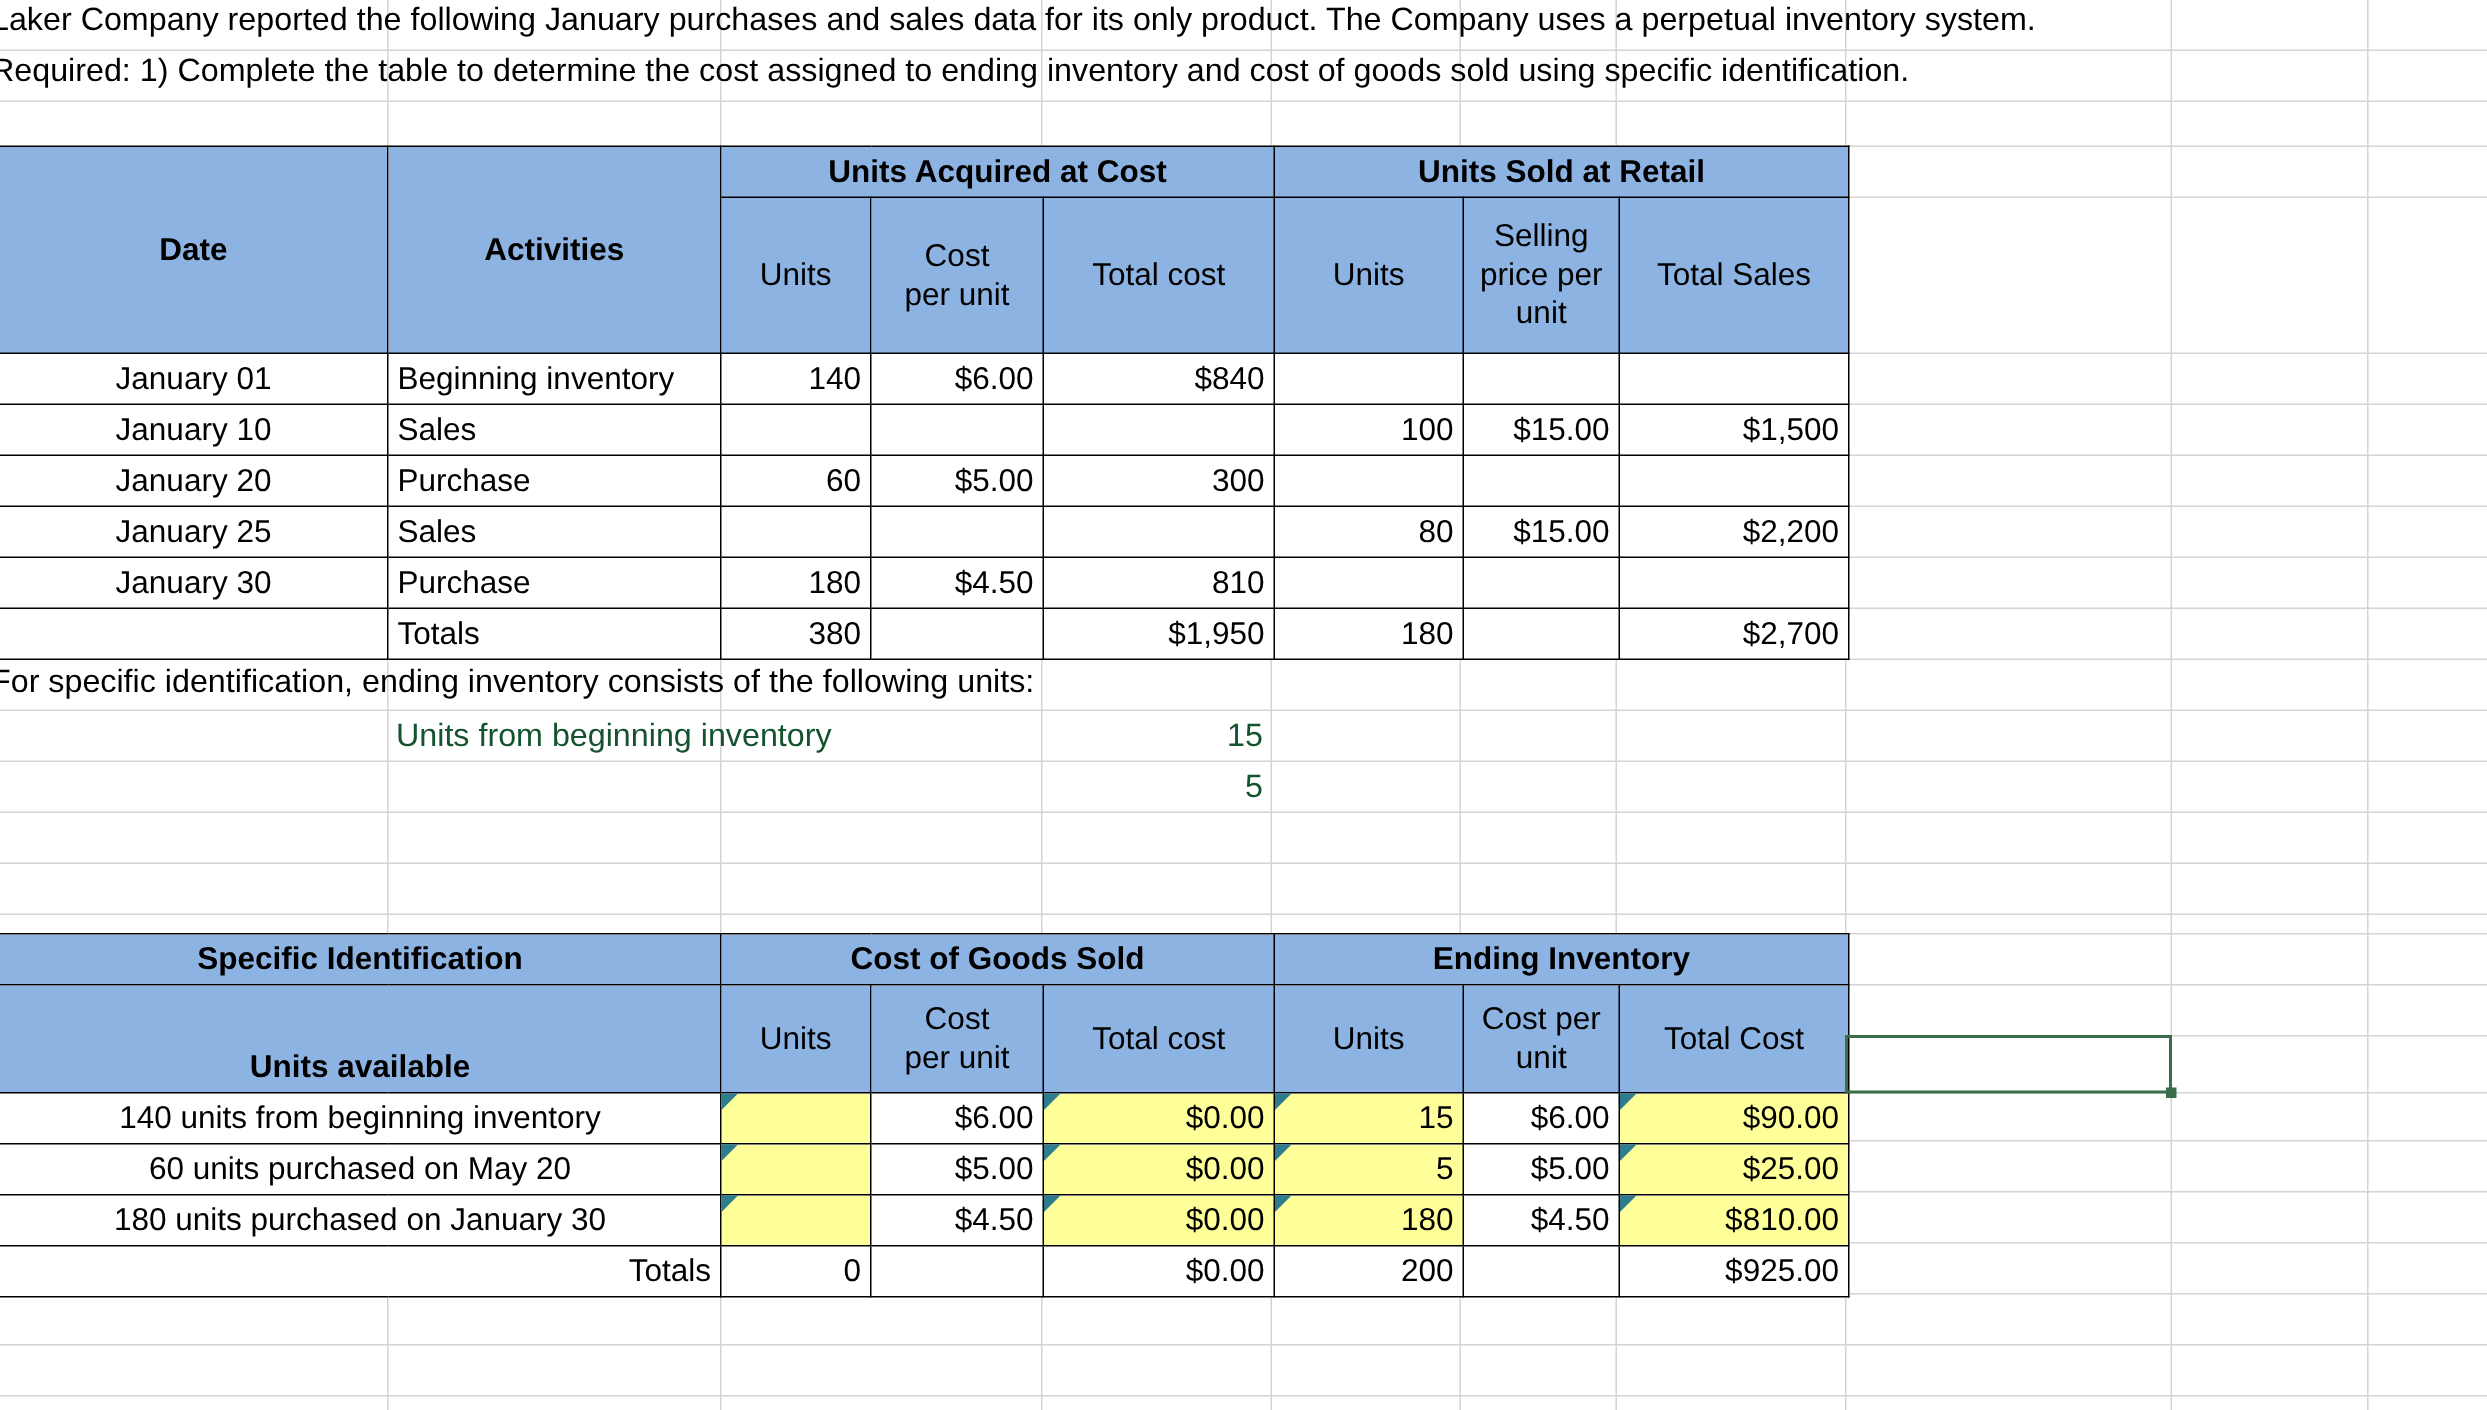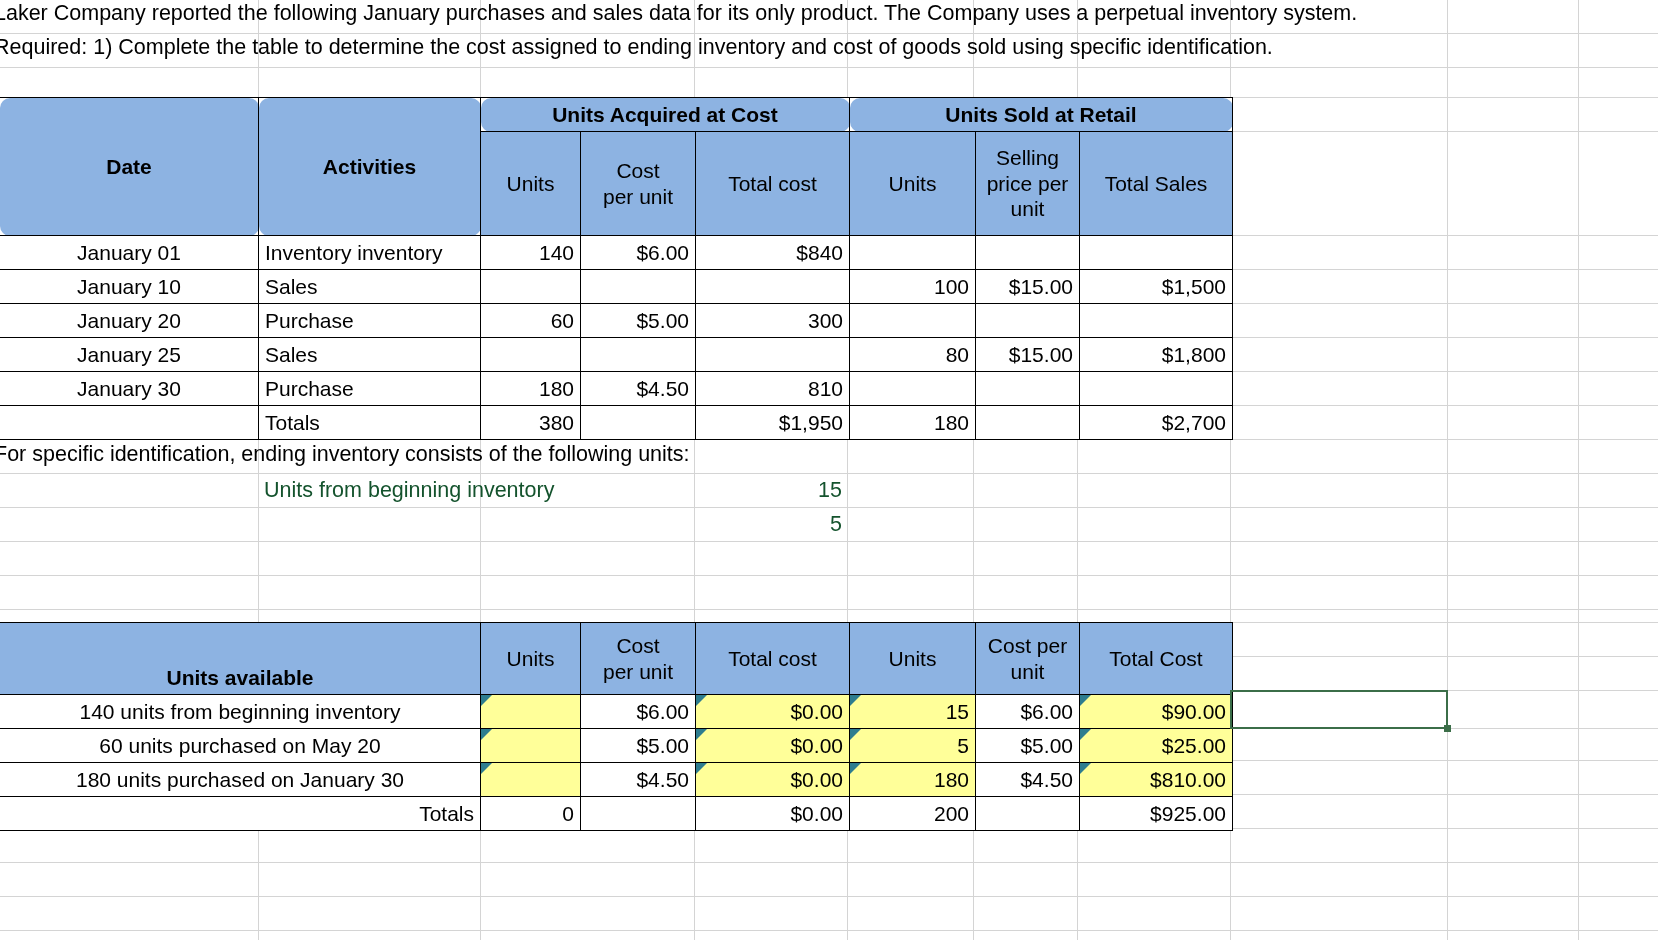--- a/index.html
+++ b/index.html
@@ -63,21 +63,21 @@
   .hdr-sub { background: #8DB3E2; font-weight: normal; text-align: center;
              vertical-align: top; white-space: normal; line-height: 1.22;
              padding-top: 3px; }
   .c { text-align: center; }
   .l { text-align: left; }
   .r { text-align: right; }
   .yellow { background: #FFFF99; }
   .white { background: #ffffff; }
   .b-thick-l { border-left: 3px solid #000; }
   .b-thick-r { border-right: 3px solid #000; }
-  .b-thick-t { border-top: 3px solid #000; border-radius: 10px; }
+  .b-thick-t { border-top: 3px solid #000; }
   .b-thick-b { border-bottom: 3px solid #000; }
 
   
   .cellwrap { position: relative; width: 100%; height: 100%; display: flex;
               align-items: center; }
   .cellwrap.r { justify-content: flex-end; }
   .tri {
     position: absolute;
     top: -1px; left: -7px;
     width: 0; height: 0;
@@ -178,21 +178,21 @@
         <td class="hdr-sub b-thick-l" style="height:104px">Units</td>
         <td class="hdr-sub" style="height:104px">Cost<br>per unit</td>
         <td class="hdr-sub" style="height:104px">Total cost</td>
         <td class="hdr-sub b-thick-l" style="height:104px">Units</td>
         <td class="hdr-sub" style="height:104px">Selling<br>price per<br>unit</td>
         <td class="hdr-sub b-thick-r" style="height:104px">Total Sales</td>
       </tr>
 
       <tr>
         <td class="c b-thick-l">January 01</td>
-        <td class="l">Inventory inventory</td>
+        <td class="l">Beginning inventory</td>
         <td class="r b-thick-l">140</td>
         <td class="r">$6.00</td>
         <td class="r">$840</td>
         <td class="r b-thick-l"></td>
         <td class="r"></td>
         <td class="r b-thick-r"></td>
       </tr>
       <tr>
         <td class="c b-thick-l">January 10</td>
         <td class="l">Sales</td>
@@ -214,21 +214,21 @@
         <td class="r b-thick-r"></td>
       </tr>
       <tr>
         <td class="c b-thick-l">January 25</td>
         <td class="l">Sales</td>
         <td class="r b-thick-l"></td>
         <td class="r"></td>
         <td class="r"></td>
         <td class="r b-thick-l">80</td>
         <td class="r">$15.00</td>
-        <td class="r b-thick-r">$1,800</td>
+        <td class="r b-thick-r">$2,200</td>
       </tr>
       <tr>
         <td class="c b-thick-l">January 30</td>
         <td class="l">Purchase</td>
         <td class="r b-thick-l b-thick-b">180</td>
         <td class="r b-thick-b">$4.50</td>
         <td class="r b-thick-b">810</td>
         <td class="r b-thick-l b-thick-b"></td>
         <td class="r b-thick-b"></td>
         <td class="r b-thick-r b-thick-b"></td>
@@ -262,20 +262,25 @@
         <col style="width:222px">
       <col style="width:100px">
         <col style="width:115px">
         <col style="width:154px">
       <col style="width:126px">
         <col style="width:104px">
         <col style="width:153px">
     </colgroup>
     <tbody>
       <tr>
+        <td class="hdr b-thick-l b-thick-t" colspan="2">Specific Identification</td>
+        <td class="hdr b-thick-t b-thick-l" colspan="3">Cost of Goods Sold</td>
+        <td class="hdr b-thick-t b-thick-l b-thick-r" colspan="3">Ending Inventory</td>
+      </tr>
+      <tr>
         <td class="hdr b-thick-l" style="height:72px; vertical-align:bottom; padding-bottom:4px;" colspan="2">Units available</td>
         <td class="hdr-sub b-thick-l" style="height:72px">Units</td>
         <td class="hdr-sub" style="height:72px">Cost<br>per unit</td>
         <td class="hdr-sub" style="height:72px">Total cost</td>
         <td class="hdr-sub b-thick-l" style="height:72px">Units</td>
         <td class="hdr-sub" style="height:72px">Cost per<br>unit</td>
         <td class="hdr-sub b-thick-r" style="height:72px">Total Cost</td>
       </tr>
 
       <tr>

